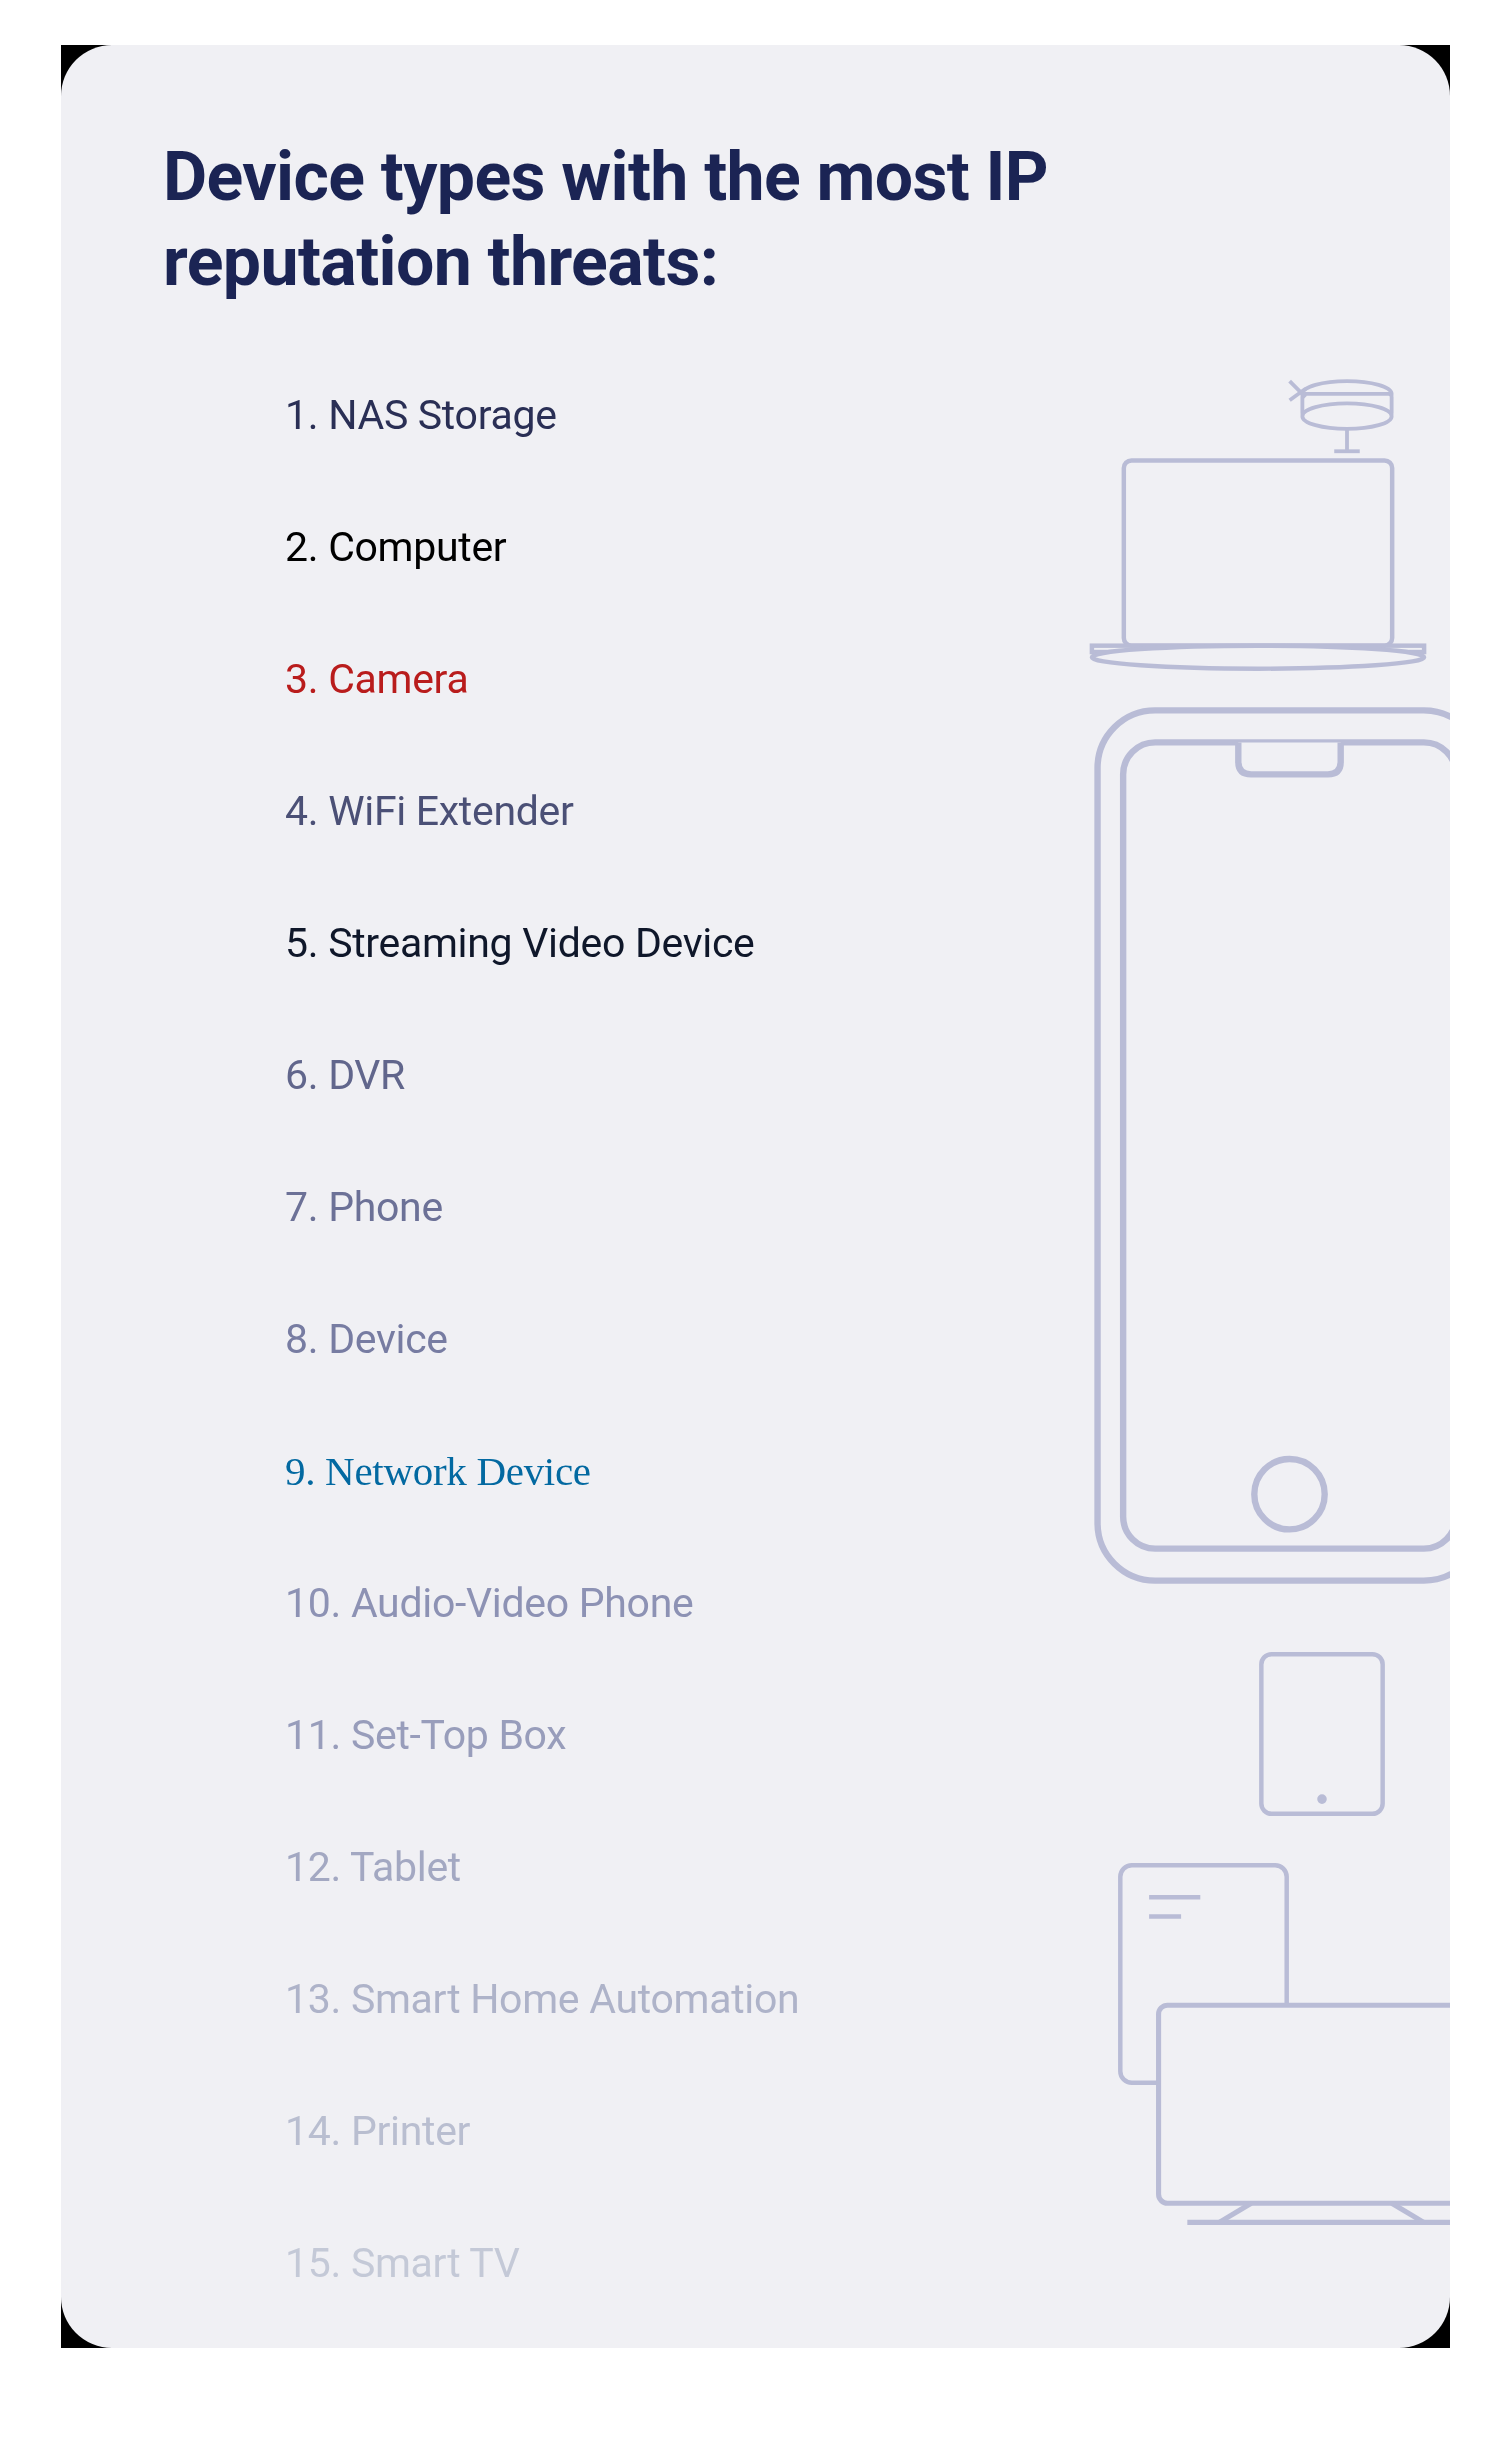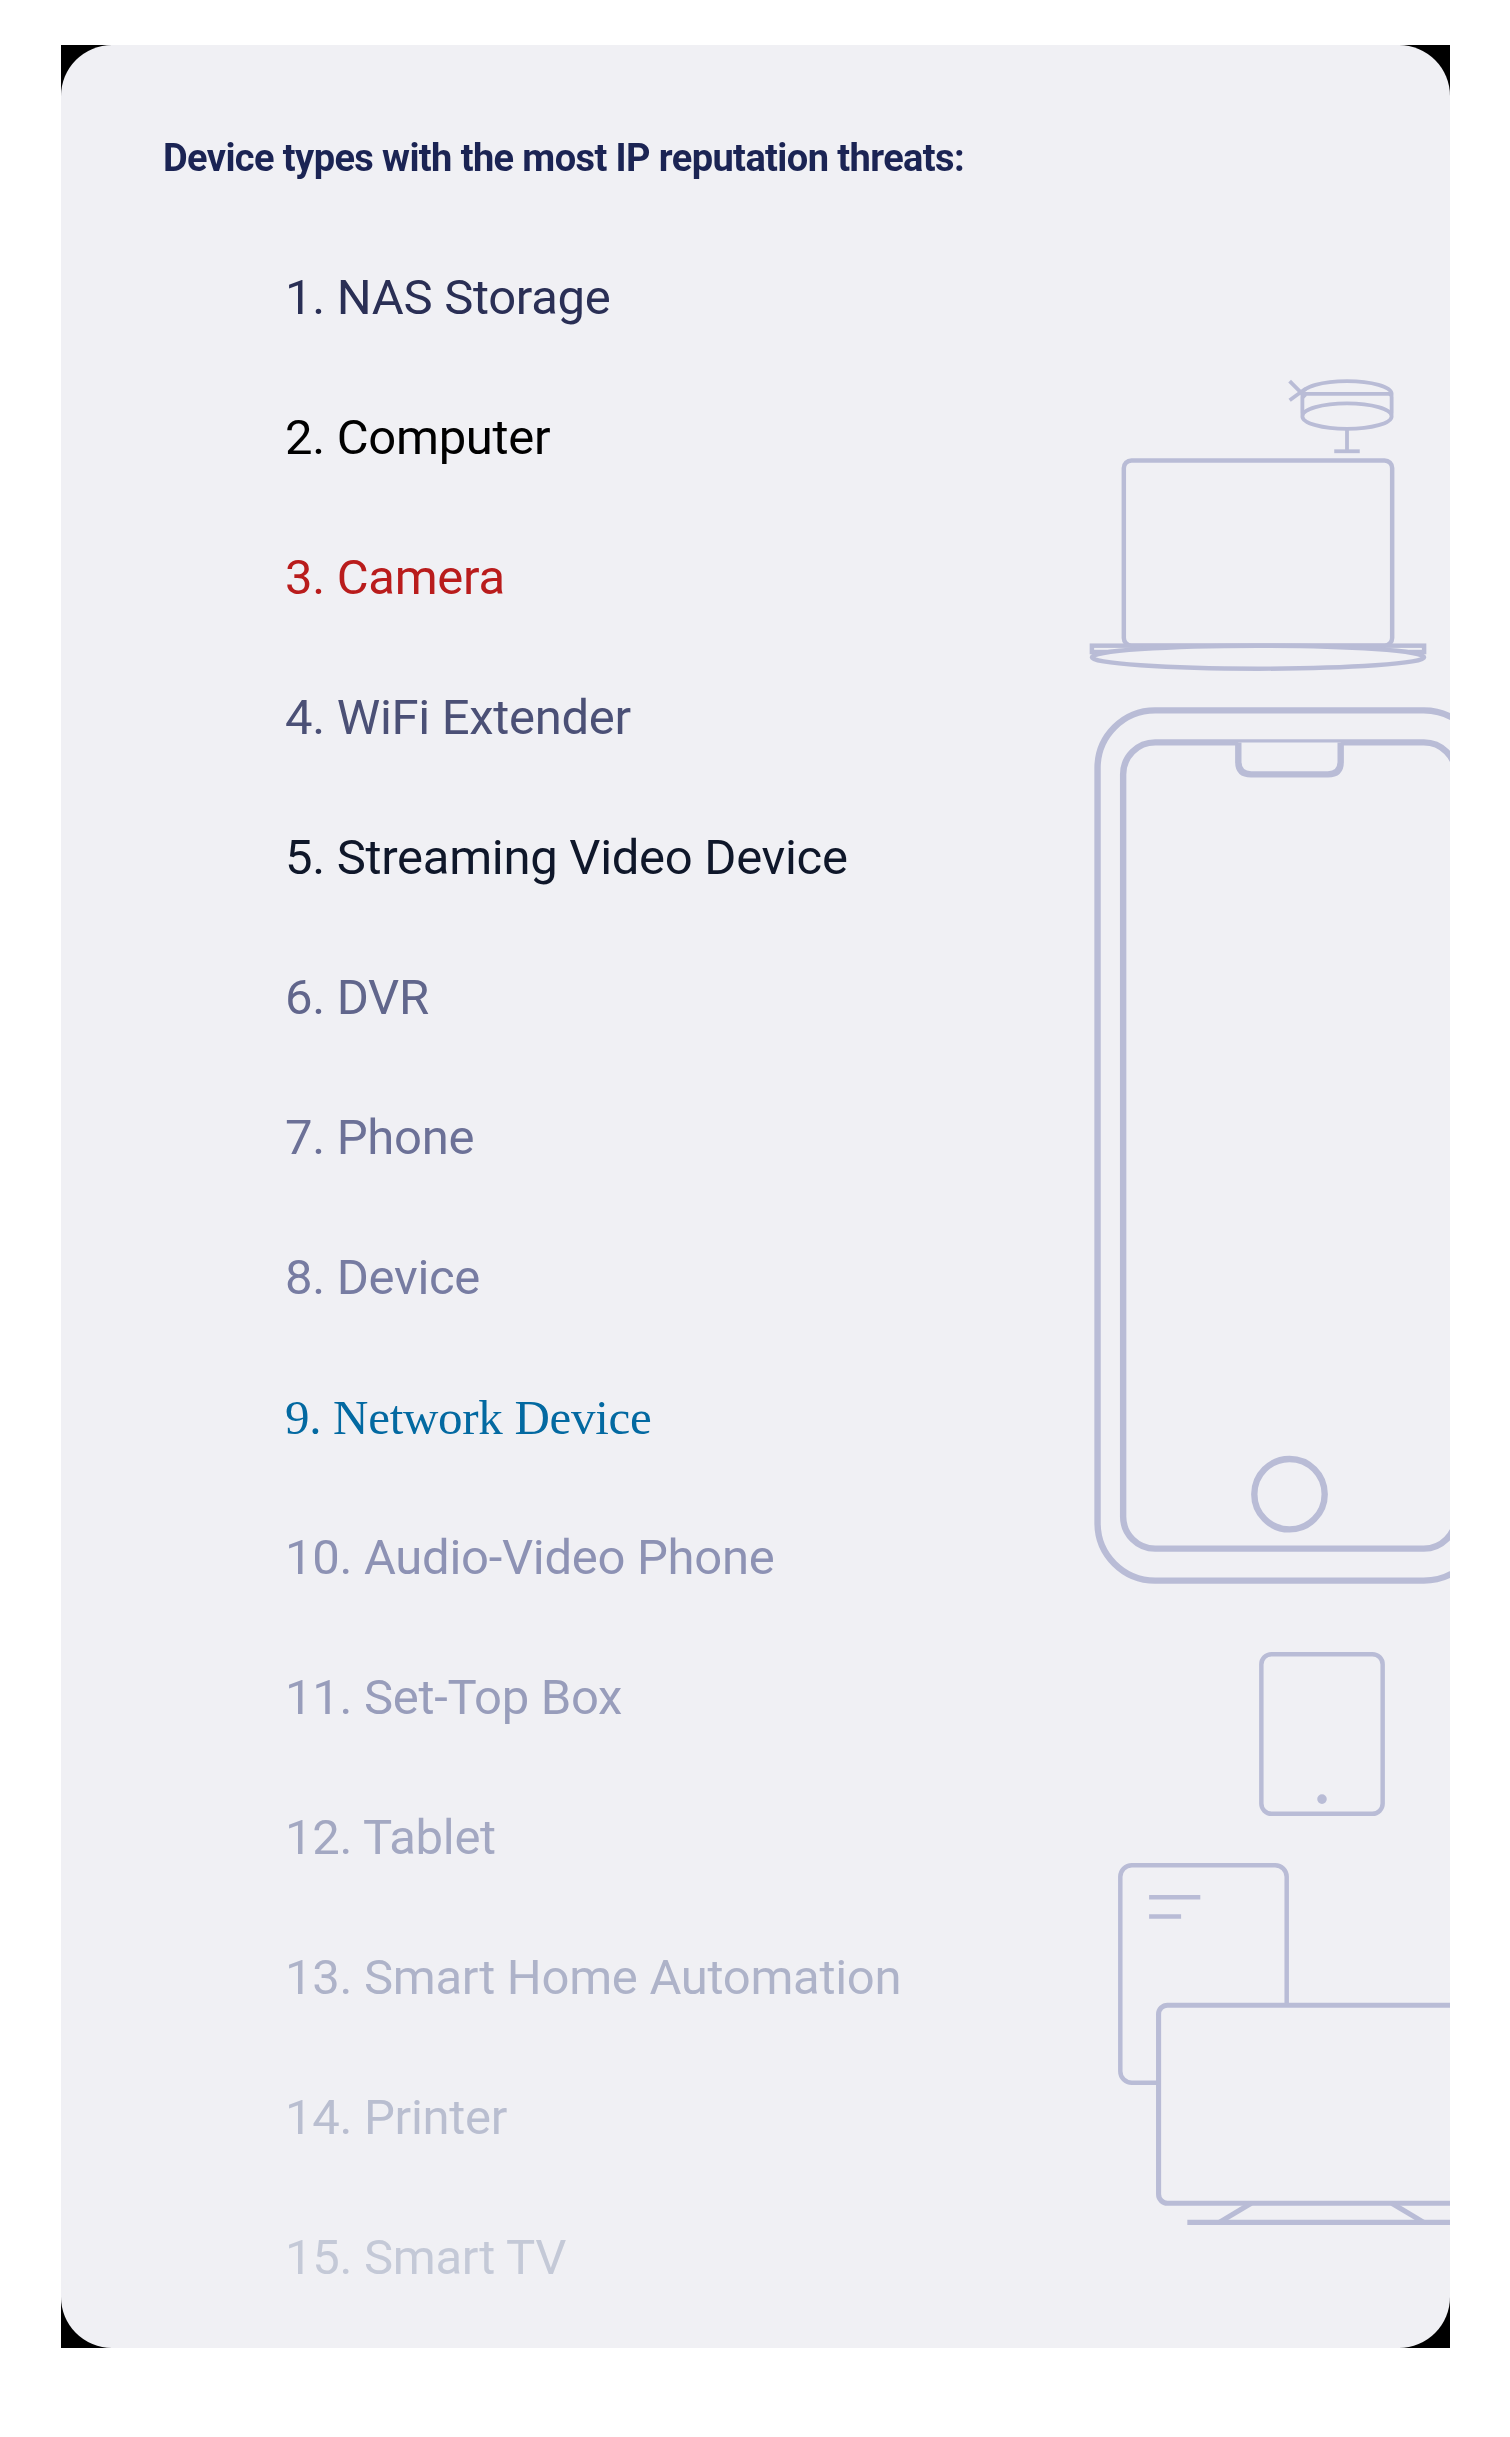--- a/index.html
+++ b/index.html
@@ -26,35 +26,35 @@
       width: 51px;
       height: 51px;
       background: #000;
       z-index: -1;
     }
     .corner-tl { top: 45px; left: 61px; }
     .corner-tr { top: 45px; right: 61px; }
     .corner-bl { bottom: 90px; left: 61px; }
     .corner-br { bottom: 90px; right: 61px; }
     .title {
-      font-size: 38px;
+      font-size: 68px;
       font-weight: 700;
       color: #1b2454;
       line-height: 1.25;
       max-width: 1151px;
       margin-bottom: 90px;
       letter-spacing: -0.6px;
     }
     .device-list {
       list-style: none;
       padding-left: 122px;
       counter-reset: device;
     }
     .device-list li {
-      font-size: 49px;
+      font-size: 41px;
       font-weight: 400;
       line-height: 1;
       margin-bottom: 91px;
       letter-spacing: -0.3px;
     }
     .device-list li:nth-child(1)  { color: #2a2f55; }
     .device-list li:nth-child(2)  { color: #000000; }
     .device-list li:nth-child(3)  { color: #b91c1c; }
     .device-list li:nth-child(4)  { color: #4b5076; }
     .device-list li:nth-child(5)  { color: #0f172a; }

